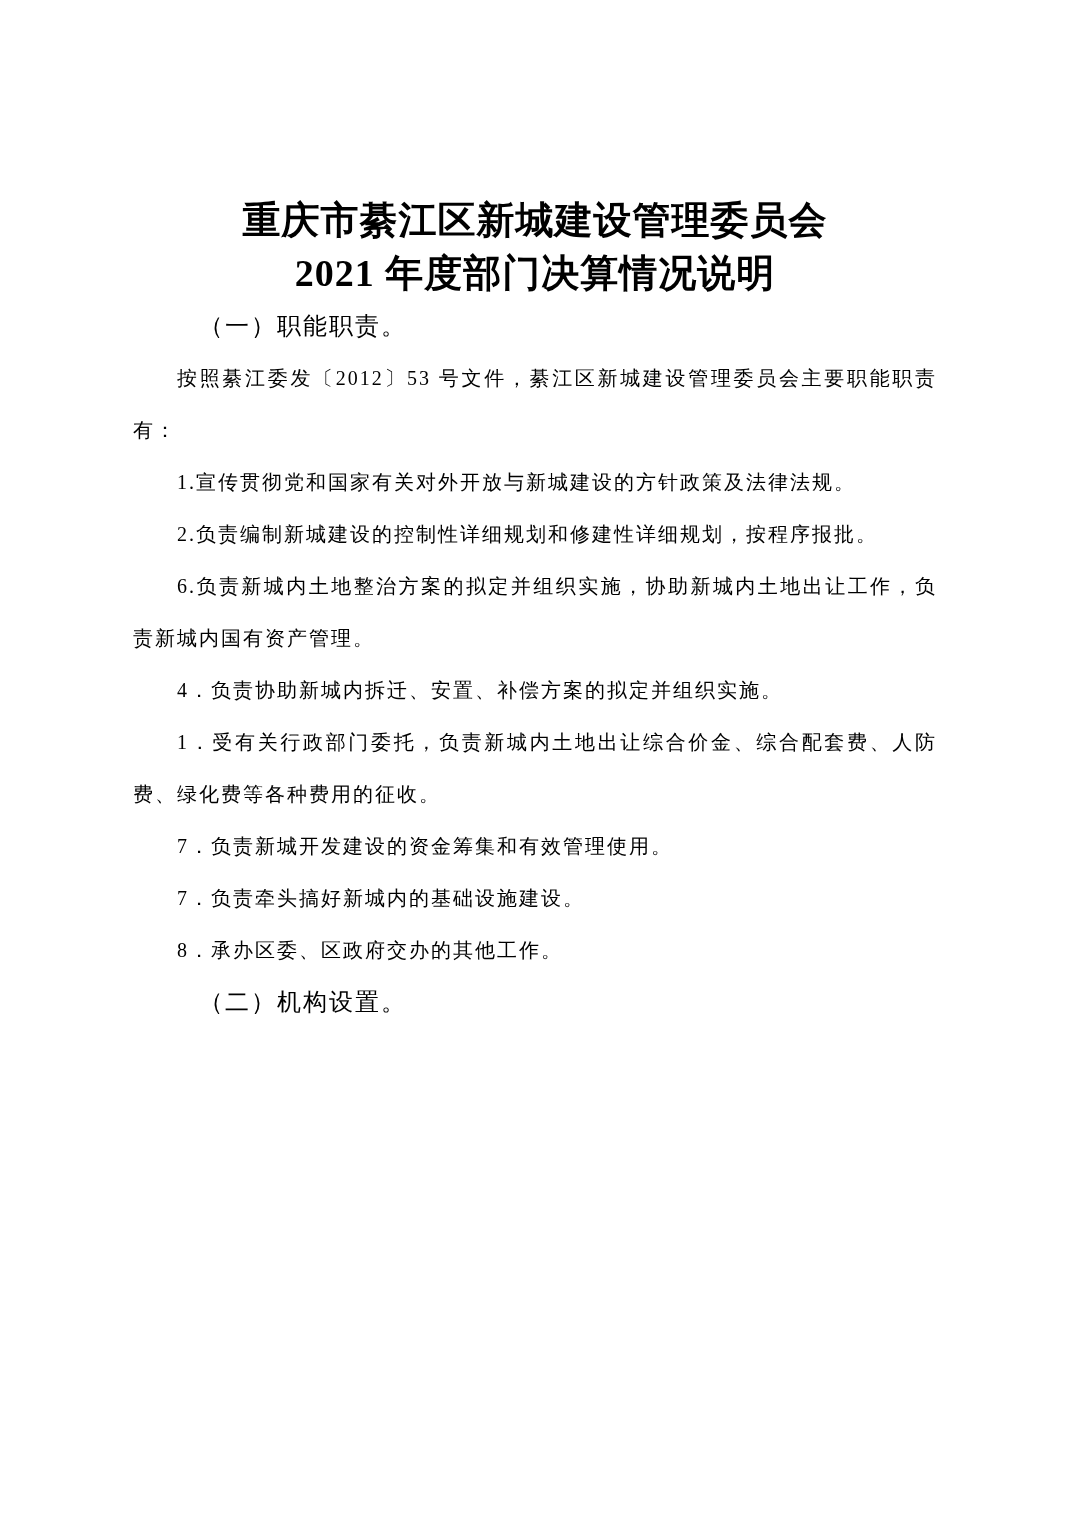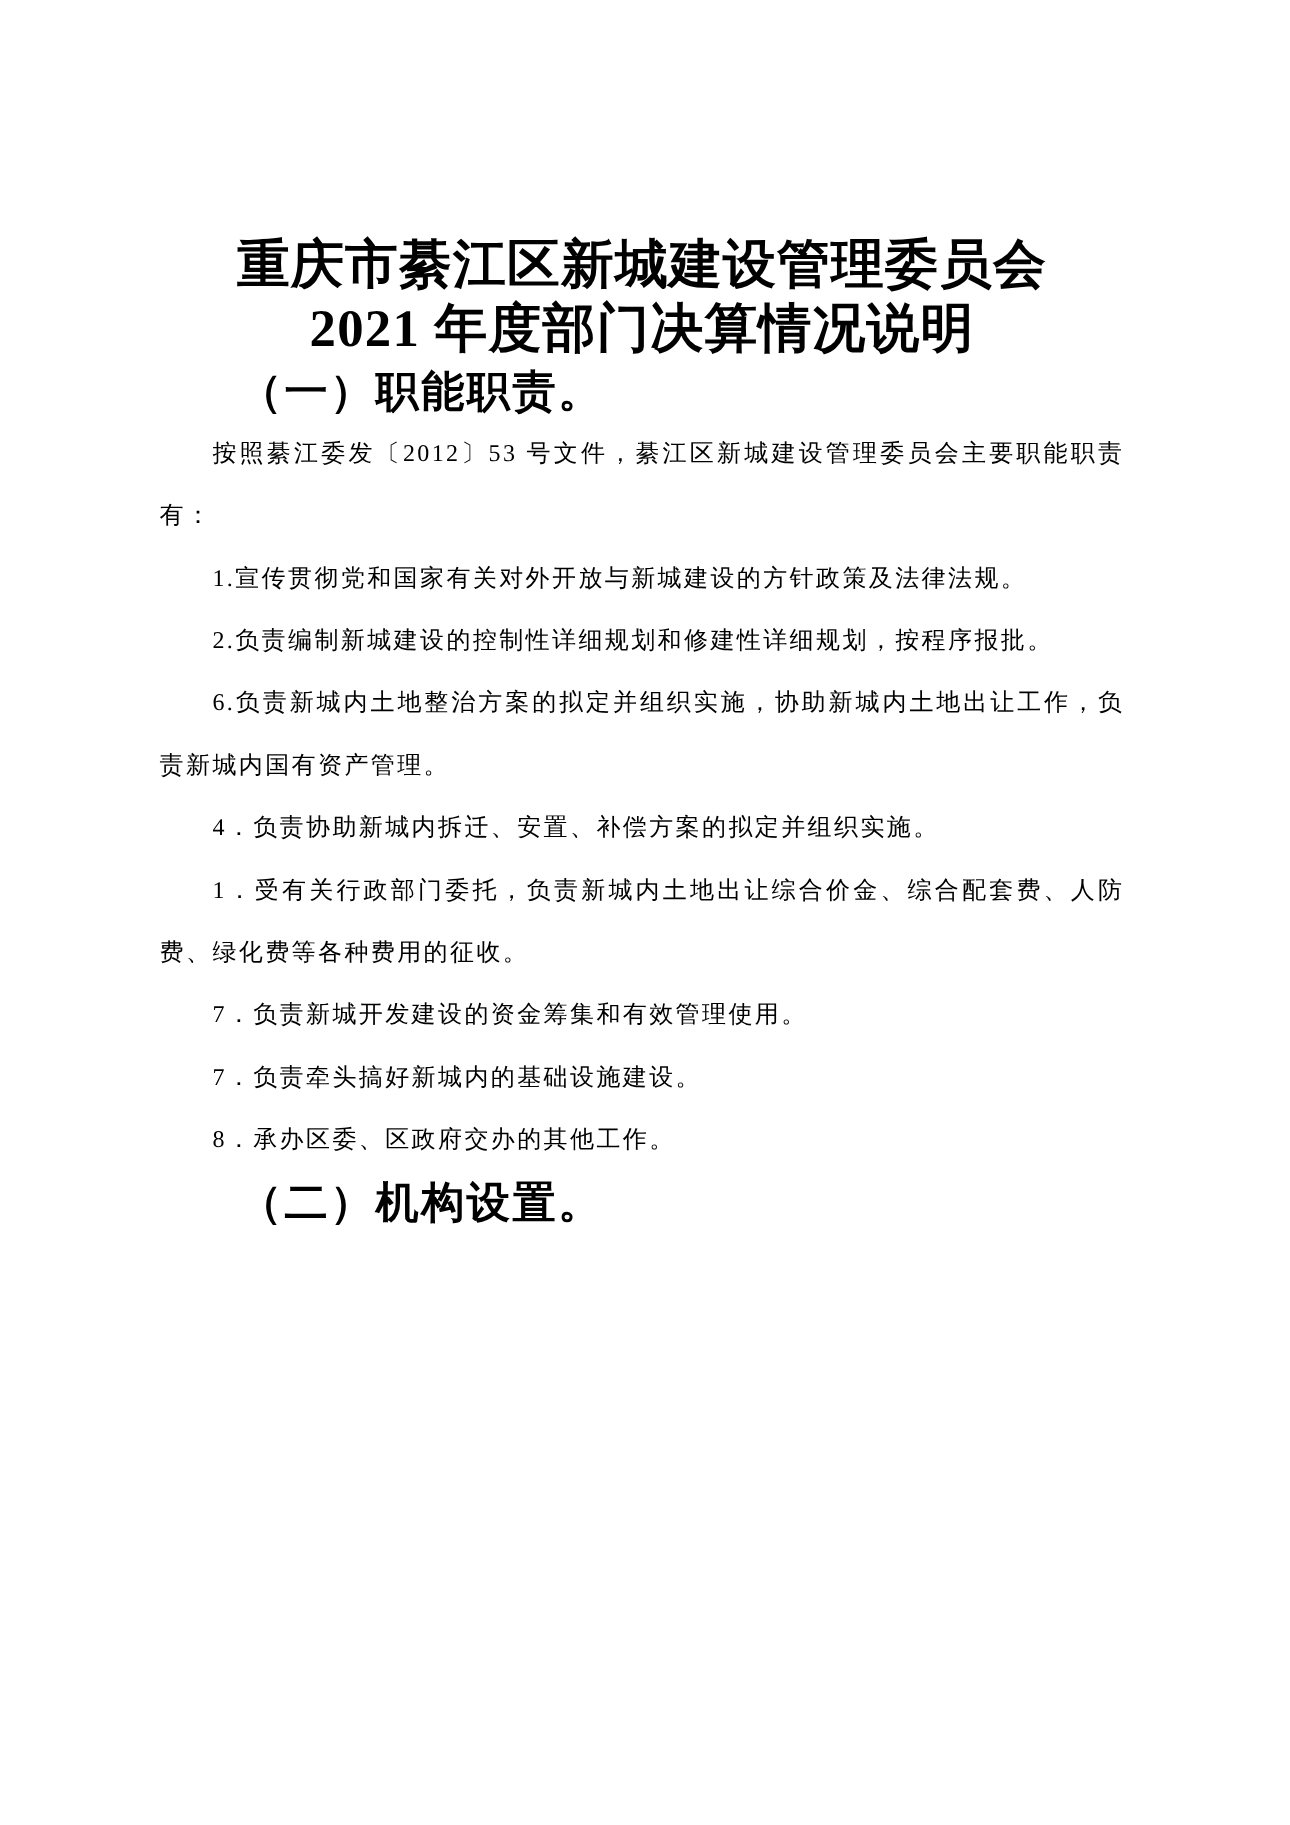--- a/index.html
+++ b/index.html
@@ -13,40 +13,39 @@
     color: #000000;
     overflow: hidden;
   }
   .content {
     padding: 194px 138px 0 133px; 
   }
   .doc-title {
     text-align: center;
     font-family: "Liberation Serif", "DejaVu Serif", serif;
     font-weight: 700;
-    font-size: 44px;
+    font-size: 38px;
     line-height: 53px;
     letter-spacing: 1px;
   }
   .section-heading {
     margin-top: 74px;
     font-family: "Liberation Sans", "DejaVu Sans", sans-serif;
     font-weight: 700;
     font-size: 28px;
     line-height: 52px;
     text-indent: 66px;
     letter-spacing: 1px;
   }
   .kai-line {
     font-family: "Liberation Serif", "DejaVu Serif", serif;
-    font-size: 36px;
+    font-size: 24px;
     line-height: 52px;
     text-indent: 66px;
     letter-spacing: 2px;
-    font-weight: bold;
   }
   .body-para {
     font-family: "Liberation Serif", "DejaVu Serif", serif;
     font-size: 20px;
     line-height: 52px;
     text-indent: 44px;
     letter-spacing: 2px;
     text-align: justify;
     word-break: break-all;
   }

